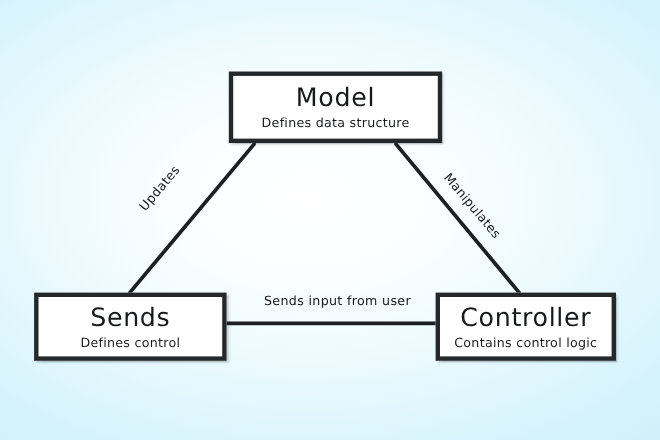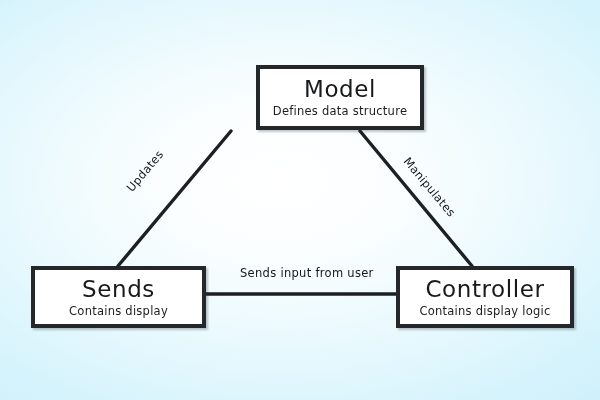--- a/index.html
+++ b/index.html
@@ -68,36 +68,35 @@
     letter-spacing: 0.25px;
     color: #1b1d1f;
     line-height: 1.1;
     margin-top: 4px;
     white-space: nowrap;
   }
 
   #node-model {
     left: 208px;
     top: 65px;
-    width: 168px;
+    width: 194px;
     height: 65px;
-    margin-left: 48px;
   }
 
   #node-view {
     left: 31px;
     top: 266px;
     width: 175px;
     height: 62px;
   }
 
   #node-controller {
     left: 396px;
     top: 266px;
-    width: 178px;
+    width: 164px;
     height: 62px;
   }
 
   
   .edge-label {
     position: absolute;
     font-family: "DejaVu Sans", sans-serif;
     font-size: 11.5px;
     letter-spacing: 0.3px;
     color: #16181a;
@@ -137,26 +136,26 @@
     </g>
   </svg>
 
   <div class="node" id="node-model">
     <div class="node-title">Model</div>
     <div class="node-sub">Defines data structure</div>
   </div>
 
   <div class="node" id="node-view">
     <div class="node-title">Sends</div>
-    <div class="node-sub">Contains display</div>
+    <div class="node-sub">Defines control</div>
   </div>
 
   <div class="node" id="node-controller">
     <div class="node-title">Controller</div>
-    <div class="node-sub">Contains display logic</div>
+    <div class="node-sub">Contains control logic</div>
   </div>
 
   <div class="edge-label" id="label-updates">Updates</div>
 
   <div class="edge-label" id="label-manipulates">Manipulates</div>
 
   <div class="edge-label" id="label-sends-input">Sends input from user</div>
 
 </div>
 

